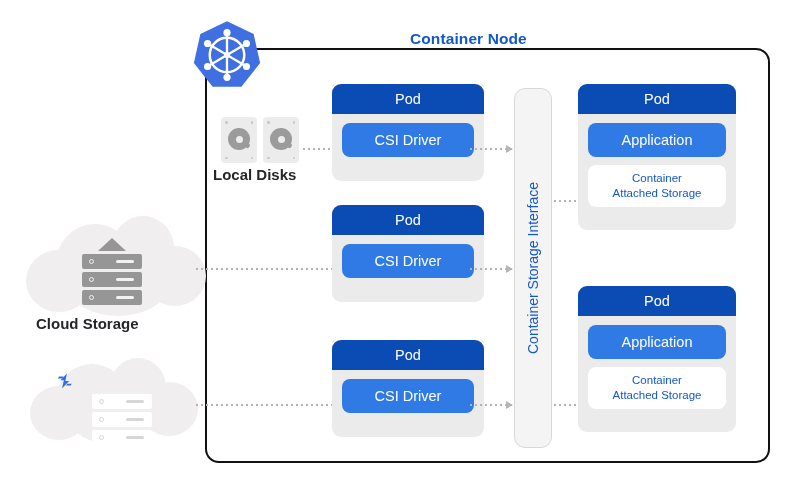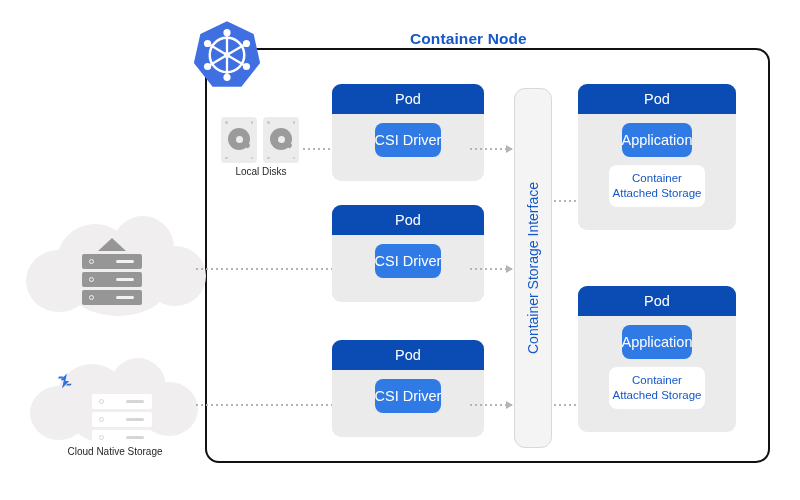--- a/index.html
+++ b/index.html
@@ -51,21 +51,20 @@
     font-size: 14.5px;
     text-align: center;
     line-height: 30px;
     height: 30px;
   }
   .pod-body {
     padding: 9px 10px 10px 10px;
     display: flex;
     flex-direction: column;
     gap: 8px;
-    align-items: center;
   }
   .blue-box {
     background: #2f7ae5;
     color: #ffffff;
     border-radius: 8px;
     text-align: center;
     font-size: 14.5px;
     line-height: 34px;
     height: 34px;
   }
@@ -116,24 +115,24 @@
     transform: translateY(-50%);
     width: 0; height: 0;
     border-left: 7px solid #b4b4b4;
     border-top: 4.5px solid transparent;
     border-bottom: 4.5px solid transparent;
   }
 
   
   .src-label {
     position: absolute;
-    text-align: center;
-    font-size: 10px;
+    font-size: 15px;
     color: #26262a;
     white-space: nowrap;
+    font-weight: bold;
   }
   .disk {
     position: absolute;
     width: 36px; height: 46px;
     background: #ececec;
     border-radius: 4px;
   }
   .disk .platter {
     position: absolute;
     left: 7px; top: 11px;
@@ -289,20 +288,21 @@
       </div>
     <div class="unit">
         <i></i>
         <b></b>
       </div>
     <div class="unit">
         <i></i>
         <b></b>
       </div>
   </div>
+  <div class="src-label" style="left:36px; top:315px; width:160px;">Cloud Storage</div>
 
   <div class="cloud" style="left:30px; top:358px; width:170px; height:86px;">
     <span style="left:0px;  top:28px; width:58px; height:54px;"></span>
     <span style="left:26px; top:6px;  width:72px; height:72px;"></span>
     <span style="left:80px; top:0px;  width:56px; height:58px;"></span>
     <span style="left:110px;top:24px; width:58px; height:54px;"></span>
     <span style="left:40px; top:38px; width:88px; height:48px;"></span>
   </div>
   <div class="sb-logo" style="left:56px; top:372px;">
     <svg width="18" height="18" viewBox="0 0 24 24">
@@ -318,21 +318,20 @@
       </div>
     <div class="unit">
         <i></i>
         <b></b>
       </div>
     <div class="unit">
         <i></i>
         <b></b>
       </div>
   </div>
-  <div class="src-label" style="left:25px; top:446px; width:180px;">Cloud Native Storage</div>
 
   <div class="arrow" style="left:303px; top:148px; width:38px;"></div>
   <div class="arrow" style="left:196px; top:268px; width:145px;"></div>
   <div class="arrow" style="left:196px; top:404px; width:145px;"></div>
 
   <div class="pod" style="left:332px; top:84px; width:152px; height:97px;">
     <div class="pod-header">Pod</div>
     <div class="pod-body">
       <div class="blue-box">CSI Driver</div>
     </div>

